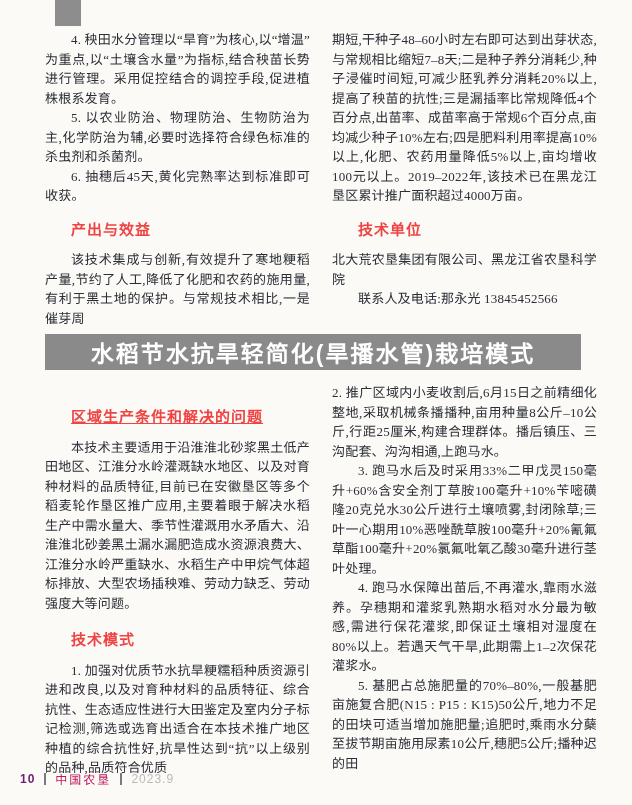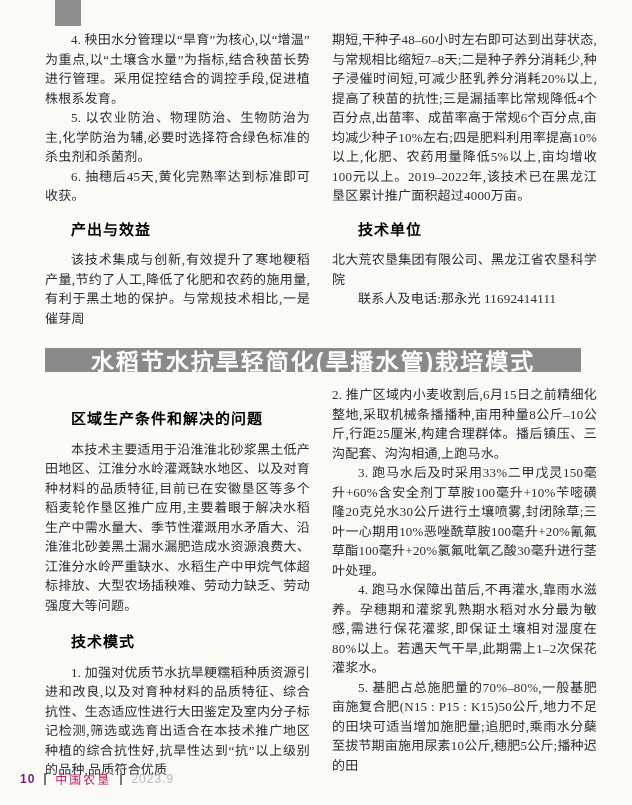--- a/index.html
+++ b/index.html
@@ -26,27 +26,27 @@
   .col{width:265px;
     font-size:13px;line-height:19.5px;
     text-align:justify;
     letter-spacing:0.2px;
   }
   .col p{margin:0;text-indent:2em;}
   .col .continuation p:first-child{text-indent:0;}
   .sec1{margin-top:30px;}
   .sec-heading{
     font-family:"Liberation Sans","DejaVu Sans",sans-serif;
-    font-weight:bold;font-size:15px;color:#000000;
+    font-weight:bold;font-size:15px;color:#ef4444;
     margin:14px 0 11px 26px;letter-spacing:1px;
     text-indent:0;
   }
   .title-banner{
-    margin-top:20px;
-    width:536px;height:24px;
+    margin-top:6px;
+    width:536px;height:36px;
     background:#8a8a8a;
     display:flex;align-items:center;justify-content:center;
   }
   .title-banner span{
     font-family:"Liberation Sans","DejaVu Sans",sans-serif;
     font-weight:bold;font-size:23px;color:#ffffff;
     letter-spacing:2px;white-space:nowrap;
   }
   .sec2{margin-top:13px;}
   .footer{
@@ -81,32 +81,32 @@
             <p>该技术集成与创新,有效提升了寒地粳稻产量,节约了人工,降低了化肥和农药的施用量,有利于黑土地的保护。与常规技术相比,一是催芽周</p>
           </div>
       </div>
       <div class="col">
         <div class="continuation">
             <p>期短,干种子48–60小时左右即可达到出芽状态,与常规相比缩短7–8天;二是种子养分消耗少,种子浸催时间短,可减少胚乳养分消耗20%以上,提高了秧苗的抗性;三是漏插率比常规降低4个百分点,出苗率、成苗率高于常规6个百分点,亩均减少种子10%左右;四是肥料利用率提高10%以上,化肥、农药用量降低5%以上,亩均增收100元以上。2019–2022年,该技术已在黑龙江垦区累计推广面积超过4000万亩。</p>
           </div>
         <h3 class="sec-heading">技术单位</h3>
         <div class="continuation">
             <p>北大荒农垦集团有限公司、黑龙江省农垦科学院</p>
-            <p>联系人及电话:那永光  11692414111</p>
+            <p>联系人及电话:那永光  13845452566</p>
           </div>
       </div>
     </section>
 
     <div class="title-banner">
       <span>水稻节水抗旱轻简化(旱播水管)栽培模式</span>
     </div>
 
     <section class="two-col sec2">
       <div class="col">
-        <h3 class="sec-heading" style="margin-top:24px;">区域生产条件和解决的问题</h3>
+        <h3 class="sec-heading" style="margin-top:24px;text-decoration:underline;">区域生产条件和解决的问题</h3>
         <div>
             <p>本技术主要适用于沿淮淮北砂浆黑土低产田地区、江淮分水岭灌溉缺水地区、以及对育种材料的品质特征,目前已在安徽垦区等多个稻麦轮作垦区推广应用,主要着眼于解决水稻生产中需水量大、季节性灌溉用水矛盾大、沿淮淮北砂姜黑土漏水漏肥造成水资源浪费大、江淮分水岭严重缺水、水稻生产中甲烷气体超标排放、大型农场插秧难、劳动力缺乏、劳动强度大等问题。</p>
           </div>
         <h3 class="sec-heading" style="margin-top:17px;">技术模式</h3>
         <div>
             <p>1. 加强对优质节水抗旱粳糯稻种质资源引进和改良,以及对育种材料的品质特征、综合抗性、生态适应性进行大田鉴定及室内分子标记检测,筛选或选育出适合在本技术推广地区种植的综合抗性好,抗旱性达到“抗”以上级别的品种,品质符合优质</p>
           </div>
       </div>
       <div class="col">
         <div class="continuation">

